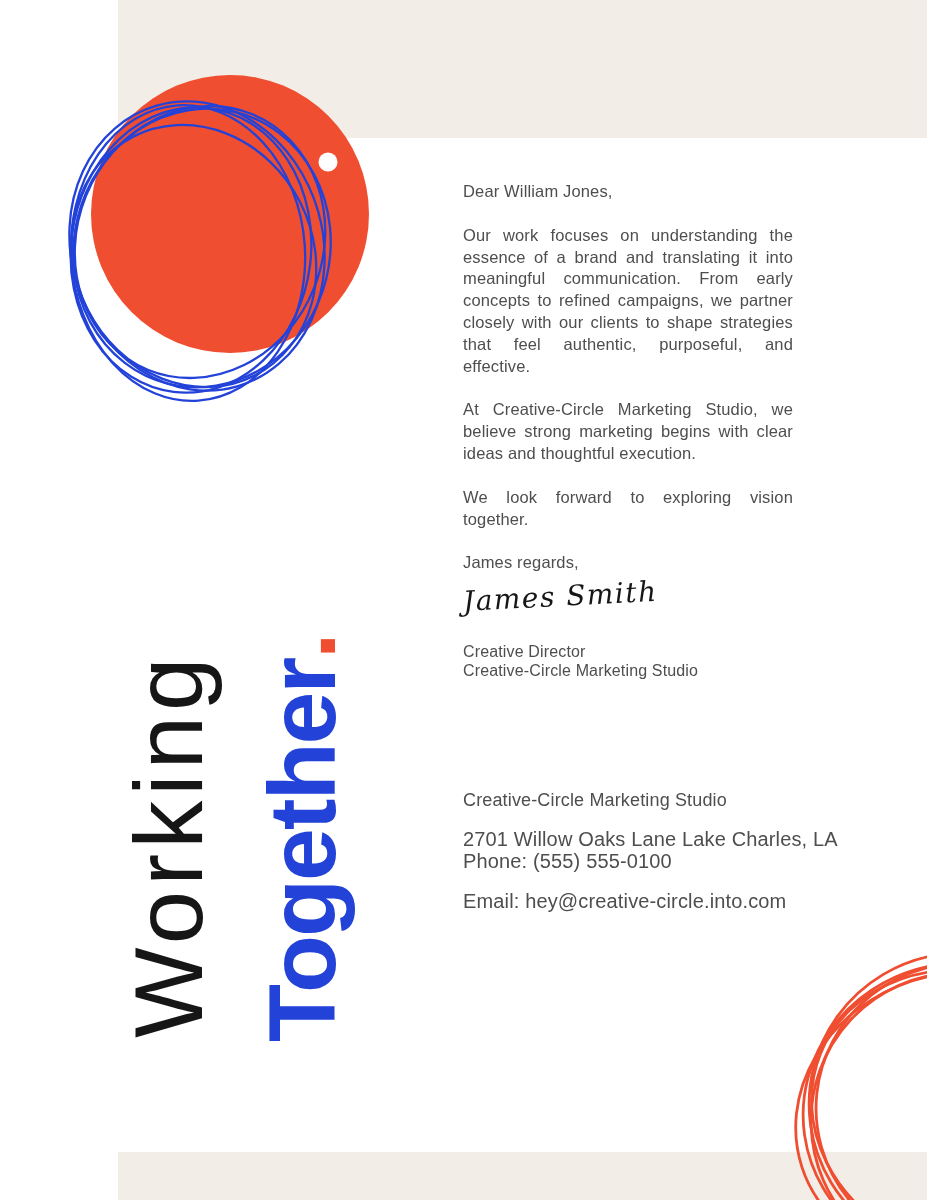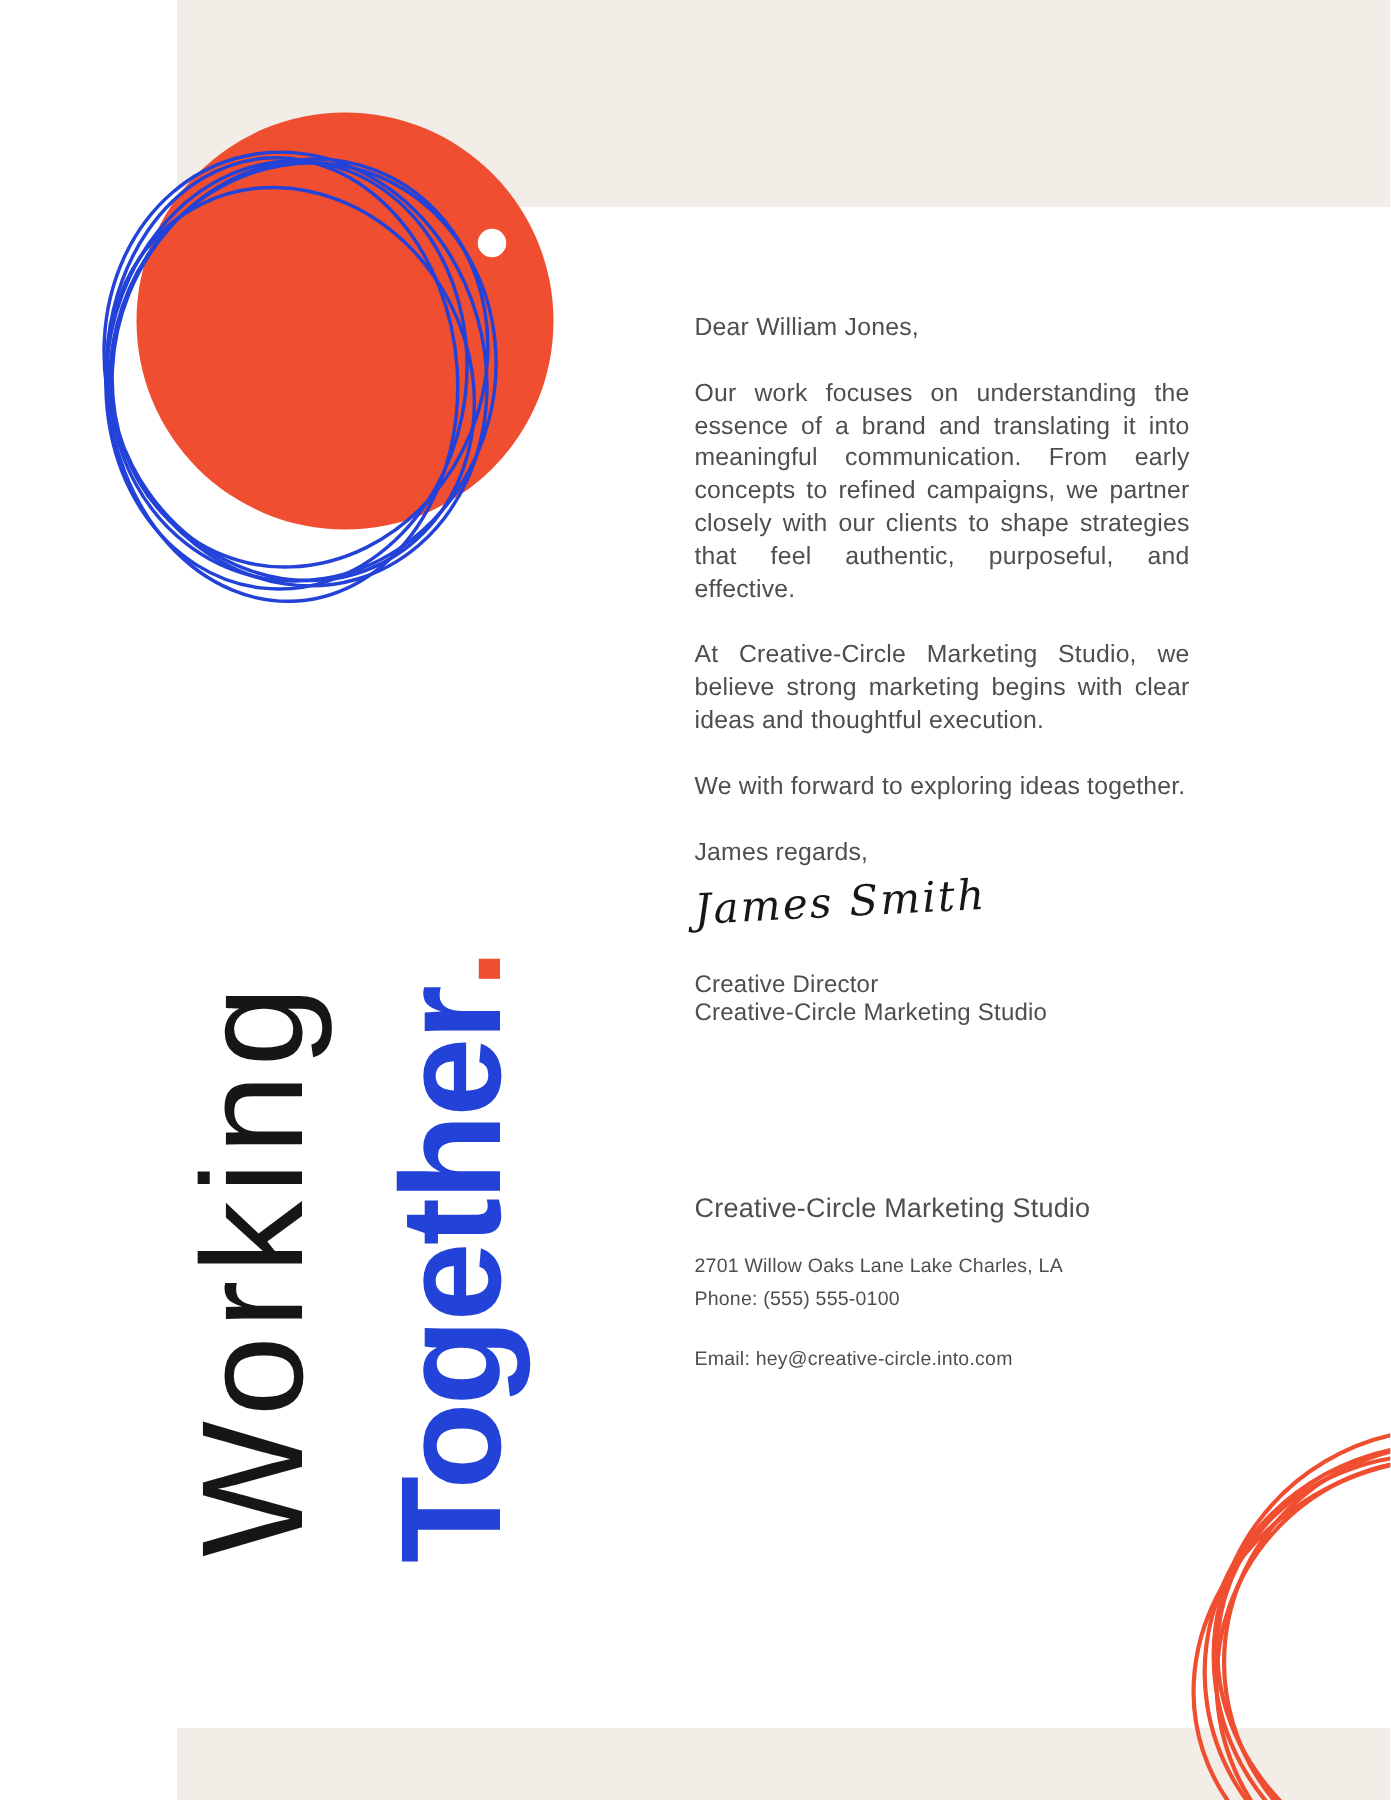--- a/index.html
+++ b/index.html
@@ -38,41 +38,41 @@
   }
   .vword-together {
     left: 238px; top: 558px; height: 484px; width: 128px;
     font-size: 95px; font-weight: 700; letter-spacing: -2px;
   }
   .vword span { display: inline; }
 
   
   .letter-col {
     position: absolute;
-    left: 463px; top: 208px; width: 330px;
+    left: 463px; top: 181px; width: 330px;
     font-size: 16.5px; line-height: 21.8px; letter-spacing: 0.15px;
   }
   .letter-col p { text-align: justify; margin-bottom: 22px; }
   .salutation { margin-bottom: 22px; }
   .para-last { margin-bottom: 18px; }
   .closing { margin-bottom: 2px; }
   .signature {
     font-family: "DejaVu Serif", serif;
     font-style: italic;
     font-size: 28px;
     letter-spacing: 1.5px;
     transform: rotate(-3deg);
     transform-origin: left center;
     height: 52px;
     display: flex; align-items: center;
   }
   .signer { font-size: 16px; line-height: 19px; margin-top: 14px; }
   .footer-block { margin-top: 108px; }
   .footer-company { font-size: 18px; line-height: 24px; margin-bottom: 16px; }
-  .footer-group { margin-bottom: 18px; line-height: 22px; font-size: 13px; }
+  .footer-group { margin-bottom: 18px; line-height: 22px; font-size: 20px; }
   .footer-group div { white-space: nowrap; }
 </style>
 </head>
 <body>
 
 <div class="page">
 
   <div class="band band-top" style="background-color: rgb(242, 237, 230);"></div>
   <div class="band band-bottom" style="background-color: rgb(242, 237, 230);"></div>
 
@@ -107,21 +107,21 @@
     <span>Together</span>
       <span style="color: rgb(240, 78, 49);">.</span>
   </div>
 
   <div class="letter-col" style="color: rgb(78, 78, 78);">
 
     <div class="salutation">Dear William Jones,</div>
 
     <p>Our work focuses on understanding the essence of a brand and translating it into meaningful communication. From early concepts to refined campaigns, we partner closely with our clients to shape strategies that feel authentic, purposeful, and effective.</p>
     <p>At Creative-Circle Marketing Studio, we believe strong marketing begins with clear ideas and thoughtful execution.</p>
-    <p class="para-last">We with forward to exploring ideas together.</p>
+    <p class="para-last">We look forward to exploring vision together.</p>
 
     <div class="closing">James regards,</div>
 
     <div class="signature" style="color: rgb(22, 22, 22);">James Smith</div>
 
     <div class="signer">
       <div>Creative Director</div>
       <div>Creative-Circle Marketing Studio</div>
     </div>
 

